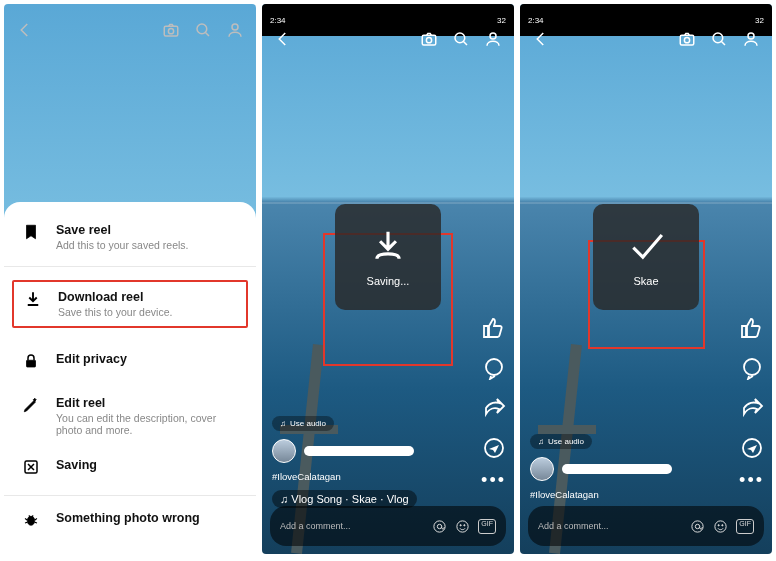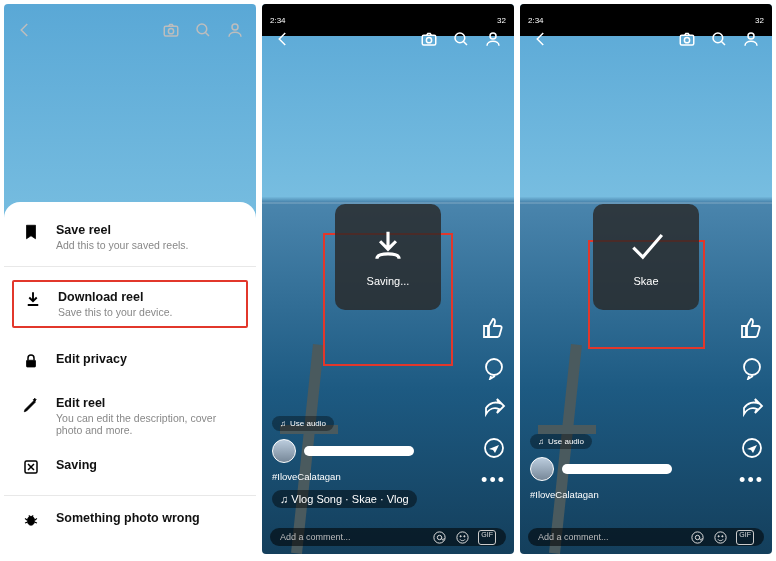--- a/index.html
+++ b/index.html
@@ -35,21 +35,21 @@
   .actions .a svg{width:100%;height:100%;stroke:#fff;fill:none;stroke-width:1.8}
   .dots{color:#fff;font-size:18px;letter-spacing:2px;line-height:8px}
   .meta{position:absolute;left:10px;bottom:46px;right:60px;color:#fff;font-size:9px}
   .audio-chip{display:inline-flex;align-items:center;gap:4px;background:rgba(0,0,0,.35);padding:3px 8px;border-radius:10px;font-size:8px;margin-bottom:8px}
   .avatar-row{display:flex;align-items:center;gap:8px;margin-bottom:8px}
   .avatar{width:24px;height:24px;border-radius:50%;background:linear-gradient(#bcd,#789);border:1.5px solid #fff}
   .name-pill{background:#fff;height:10px;width:110px;border-radius:6px}
   .hashtag{font-size:9.5px;font-weight:400;margin-bottom:8px}
   .music-row{display:flex;gap:6px}
   .music-chip{background:rgba(0,0,0,.45);padding:3px 8px;border-radius:10px;font-size:11px;display:inline-flex;align-items:center;gap:3px}
-  .comment{position:absolute;left:8px;right:8px;bottom:8px;height:18px;background:rgba(0,0,0,.55);border-radius:16px;display:flex;align-items:center;justify-content:space-between;padding:0 10px;color:#bbb;font-size:9px}
+  .comment{position:absolute;left:8px;right:8px;bottom:8px;height:40px;background:rgba(0,0,0,.55);border-radius:16px;display:flex;align-items:center;justify-content:space-between;padding:0 10px;color:#bbb;font-size:9px}
   .comment-icons{display:flex;gap:8px}
   .comment-icons .ci{width:15px;height:15px}
   .comment-icons svg{width:100%;height:100%;stroke:#ddd;fill:none;stroke-width:1.6}
   .gif{font-size:7px;border:1px solid #ccc;border-radius:3px;padding:0 2px;color:#ddd}
 </style>
 </head>
 <body>
 
 <div class="row">
 

